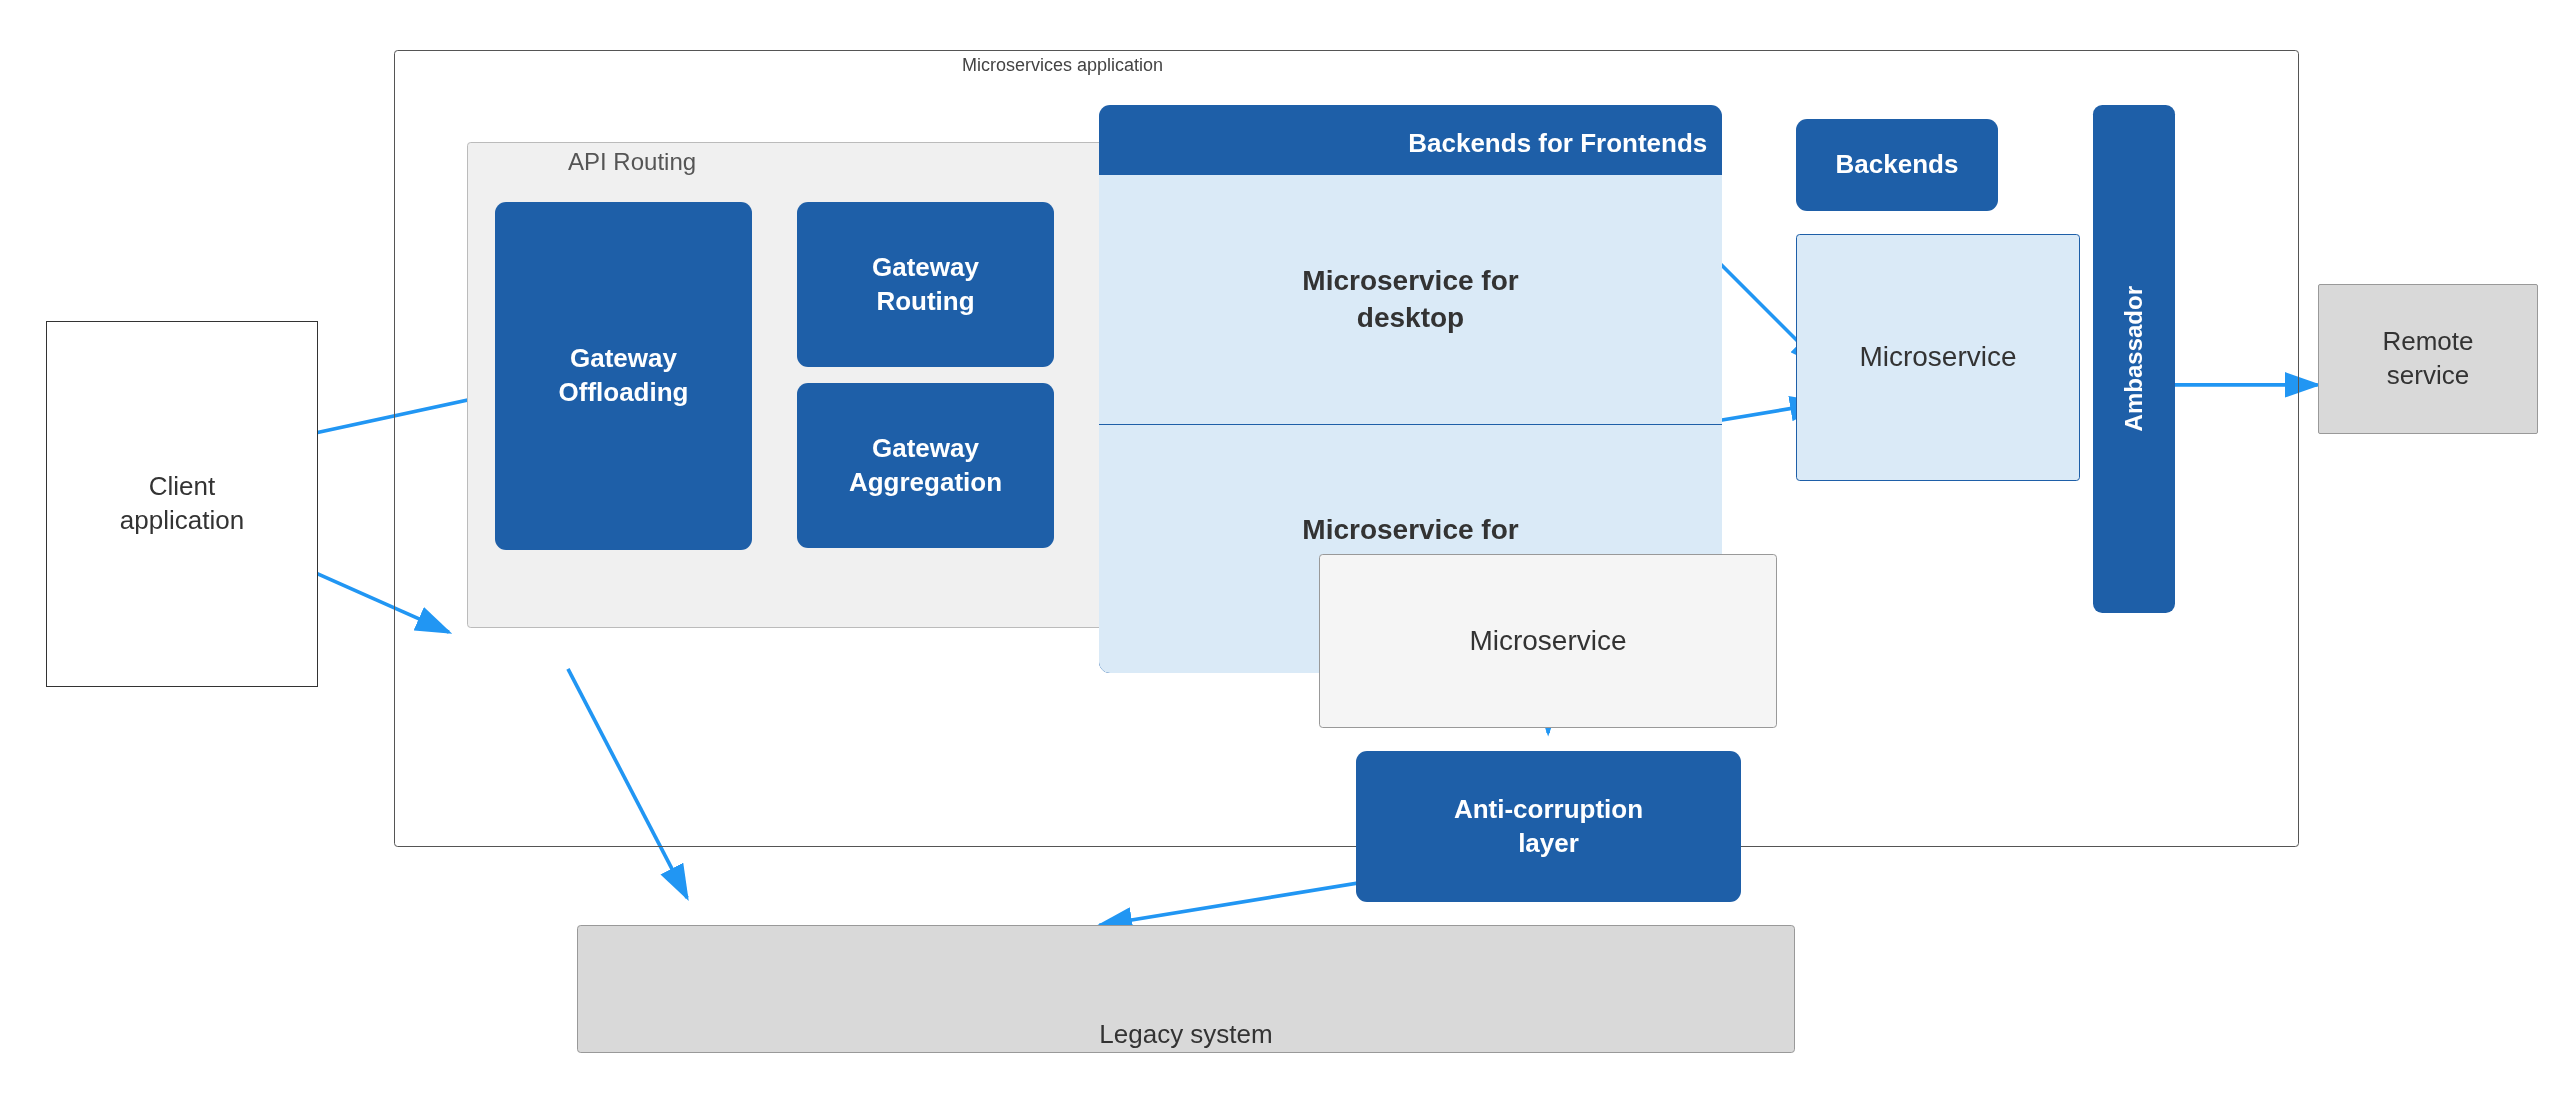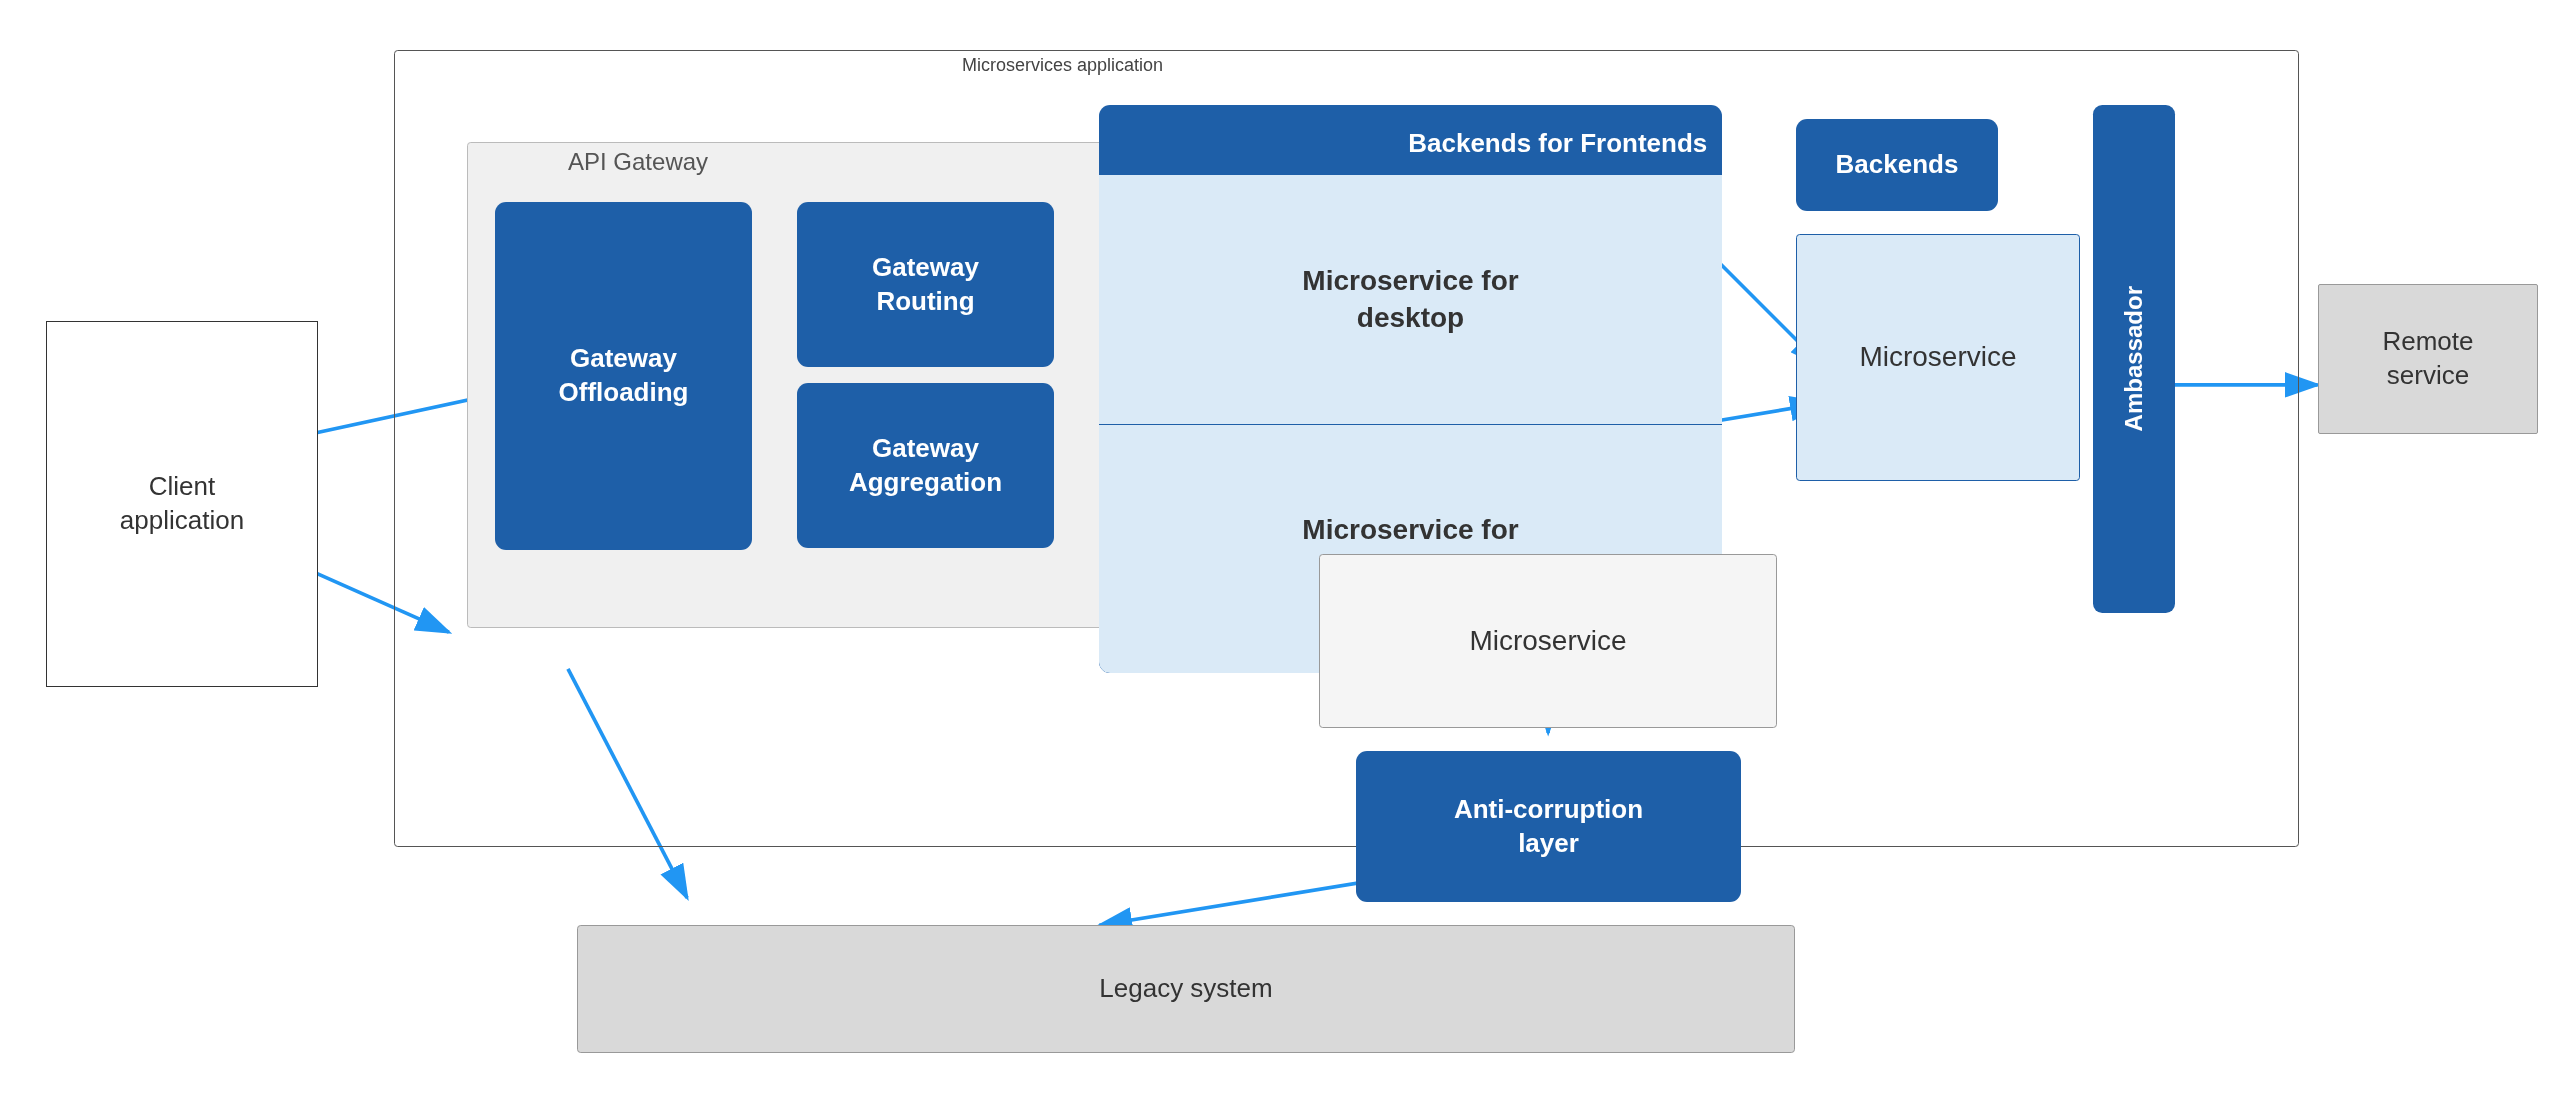--- a/index.html
+++ b/index.html
@@ -139,21 +139,21 @@
 
     <line x1="1690" y1="930" x2="1200" y2="1010" stroke="#2196F3" stroke-width="4" marker-end="url(#arrowhead)"></line>
   </svg>
 
   <div class="box box-microservices-app" style="left:394px; top:50px; width:1905px; height:797px;">
   </div>
   <span class="section-label" style="left:962px; top:55px;">Microservices application</span>
 
   <div class="box box-api-gateway" style="left:467px; top:142px; width:879px; height:486px;">
   </div>
-  <span class="section-label" style="left:568px; top:148px; font-size:24px; color:#555;">API Gateway</span>
+  <span class="section-label" style="left:568px; top:148px; font-size:24px; color:#555;">API Routing</span>
 
   <div class="box box-white" style="left:46px; top:321px; width:272px; height:366px;">
     <span class="label-text" style="white-space:pre-line;">Client
 application</span>
   </div>
 
 
   <div class="box box-blue-dark" style="left:495px; top:202px; width:257px; height:348px;">
     <span class="label-text-white" style="white-space:pre-line;">Gateway
 Offloading</span>
@@ -202,21 +202,21 @@
 
   <div class="box box-gray-light" style="left:1319px; top:554px; width:458px; height:174px; border-radius:3.7px;">
     <span class="label-text-small" style="color:#333;">Microservice</span>
   </div>
 
   <div class="box box-blue-dark" style="left:1356px; top:751px; width:385px; height:151px;">
     <span class="label-text-white" style="white-space:pre-line;">Anti-corruption
 layer</span>
   </div>
 
-  <div class="box box-gray" style="left:577px; top:925px; width:1218px; height:128px; border-radius:3.7px;">
+  <div class="box box-gray" style="left:577px; top:925px; width:1218px; height:128px; border-radius:3.7px;align-items:flex-end;">
     <span class="label-text" style="color:#333;">Legacy system</span>
   </div>
 
   <div class="box box-gray" style="left:2318px; top:284px; width:220px; height:150px; border-radius:2px;">
     <span class="label-text" style="white-space:pre-line; color:#333;">Remote
 service</span>
   </div>
 
 </div>
 

